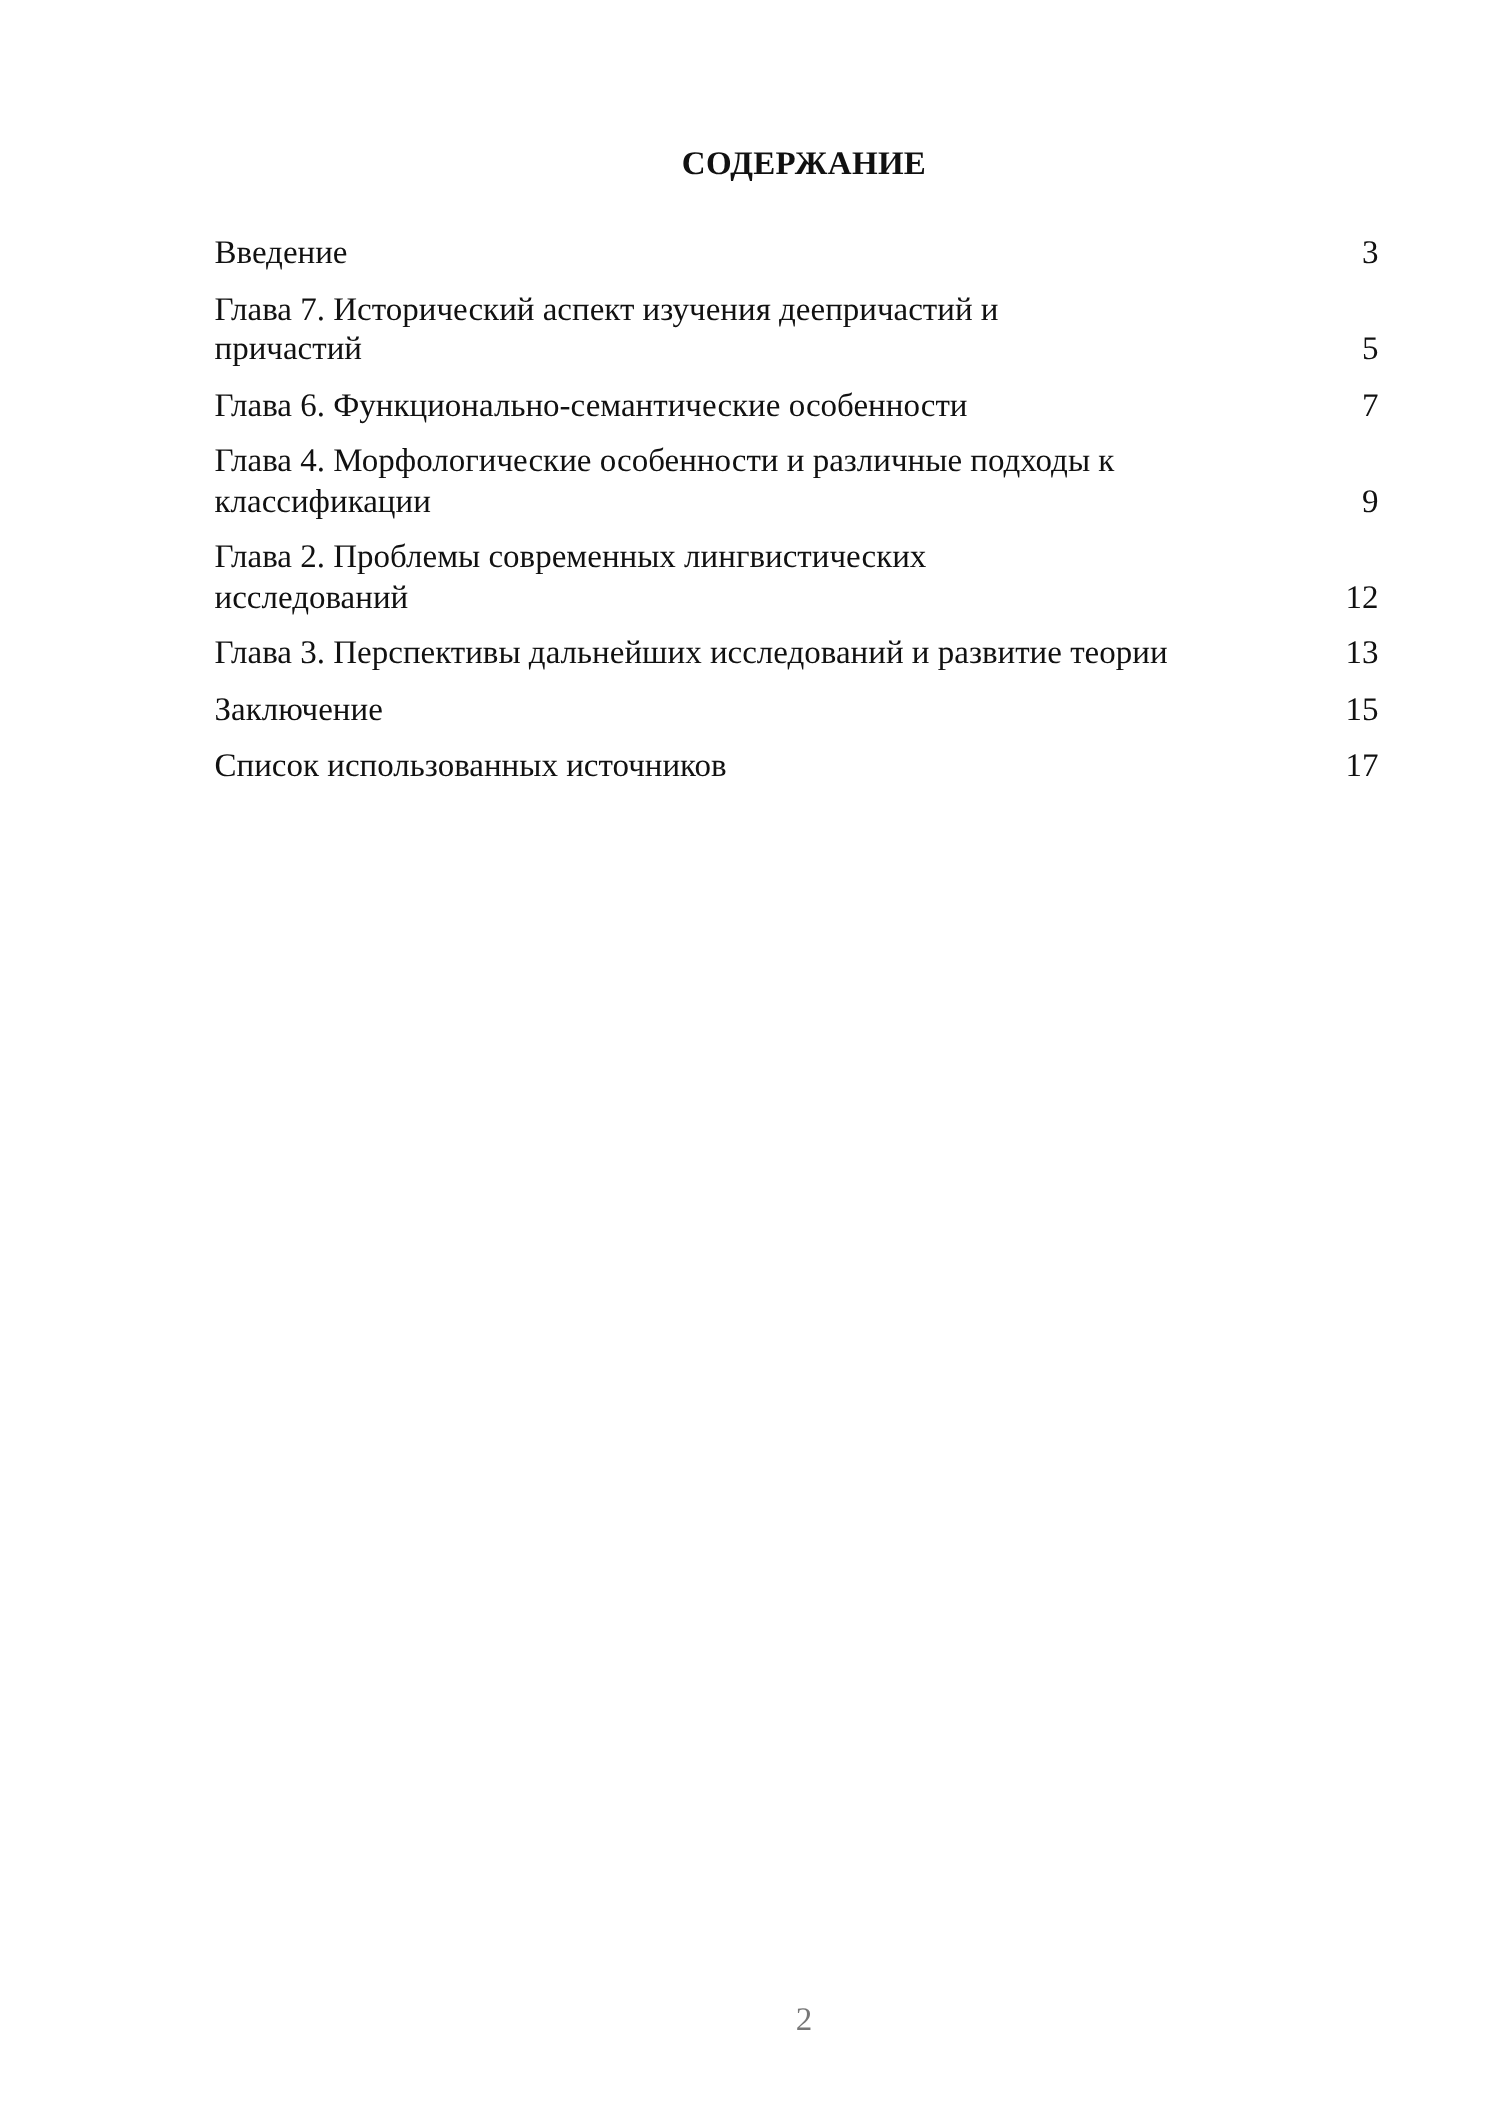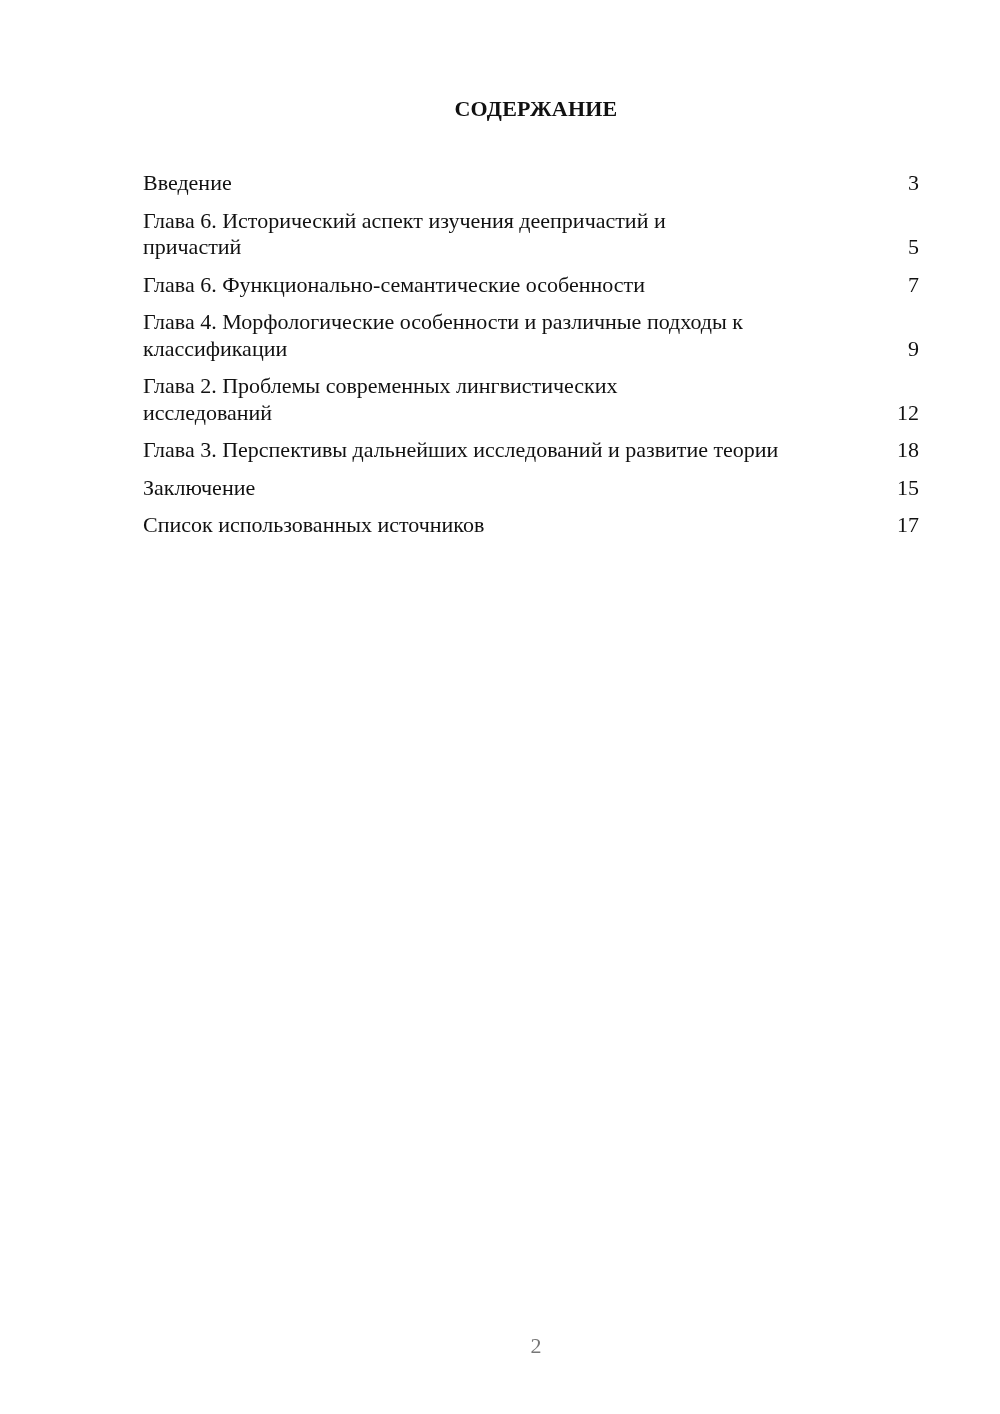--- a/index.html
+++ b/index.html
@@ -26,21 +26,21 @@
       left: 0;
       width: 1072px;
       text-align: center;
       font-weight: bold;
       font-size: 22px;
       letter-spacing: 0.2px;
     }
     .toc-list {
       position: absolute;
       left: 143px;
-      top: 170px;
+      top: 155px;
       width: 776px;
     }
     .toc-entry {
       position: relative;
       font-size: 22px;
       line-height: 26.5px;
       margin-bottom: 11px;
     }
     .toc-entry .label {
       display: block;
@@ -67,38 +67,38 @@
 
 <div class="page">
   <div class="toc-title">СОДЕРЖАНИЕ</div>
 
   <div class="toc-list">
     <div class="toc-entry">
       <span class="label">Введение</span>
       <span class="page-num">3</span>
     </div>
     <div class="toc-entry">
-      <span class="label" style="width:600px">Глава 6. Исторический аспект изучения деепричастий и причастий</span>
+      <span class="label" style="width:600px">Глава 7. Исторический аспект изучения деепричастий и причастий</span>
       <span class="page-num">5</span>
     </div>
     <div class="toc-entry">
       <span class="label">Глава 6. Функционально-семантические особенности</span>
       <span class="page-num">7</span>
     </div>
     <div class="toc-entry">
       <span class="label" style="width:670px">Глава 4. Морфологические особенности и различные подходы к классификации</span>
       <span class="page-num">9</span>
     </div>
     <div class="toc-entry">
       <span class="label" style="width:560px">Глава 2. Проблемы современных лингвистических исследований</span>
       <span class="page-num">12</span>
     </div>
     <div class="toc-entry">
       <span class="label" style="width:650px">Глава 3. Перспективы дальнейших исследований и развитие теории</span>
-      <span class="page-num">18</span>
+      <span class="page-num">13</span>
     </div>
     <div class="toc-entry">
       <span class="label">Заключение</span>
       <span class="page-num">15</span>
     </div>
     <div class="toc-entry">
       <span class="label">Список использованных источников</span>
       <span class="page-num">17</span>
     </div>
   </div>

